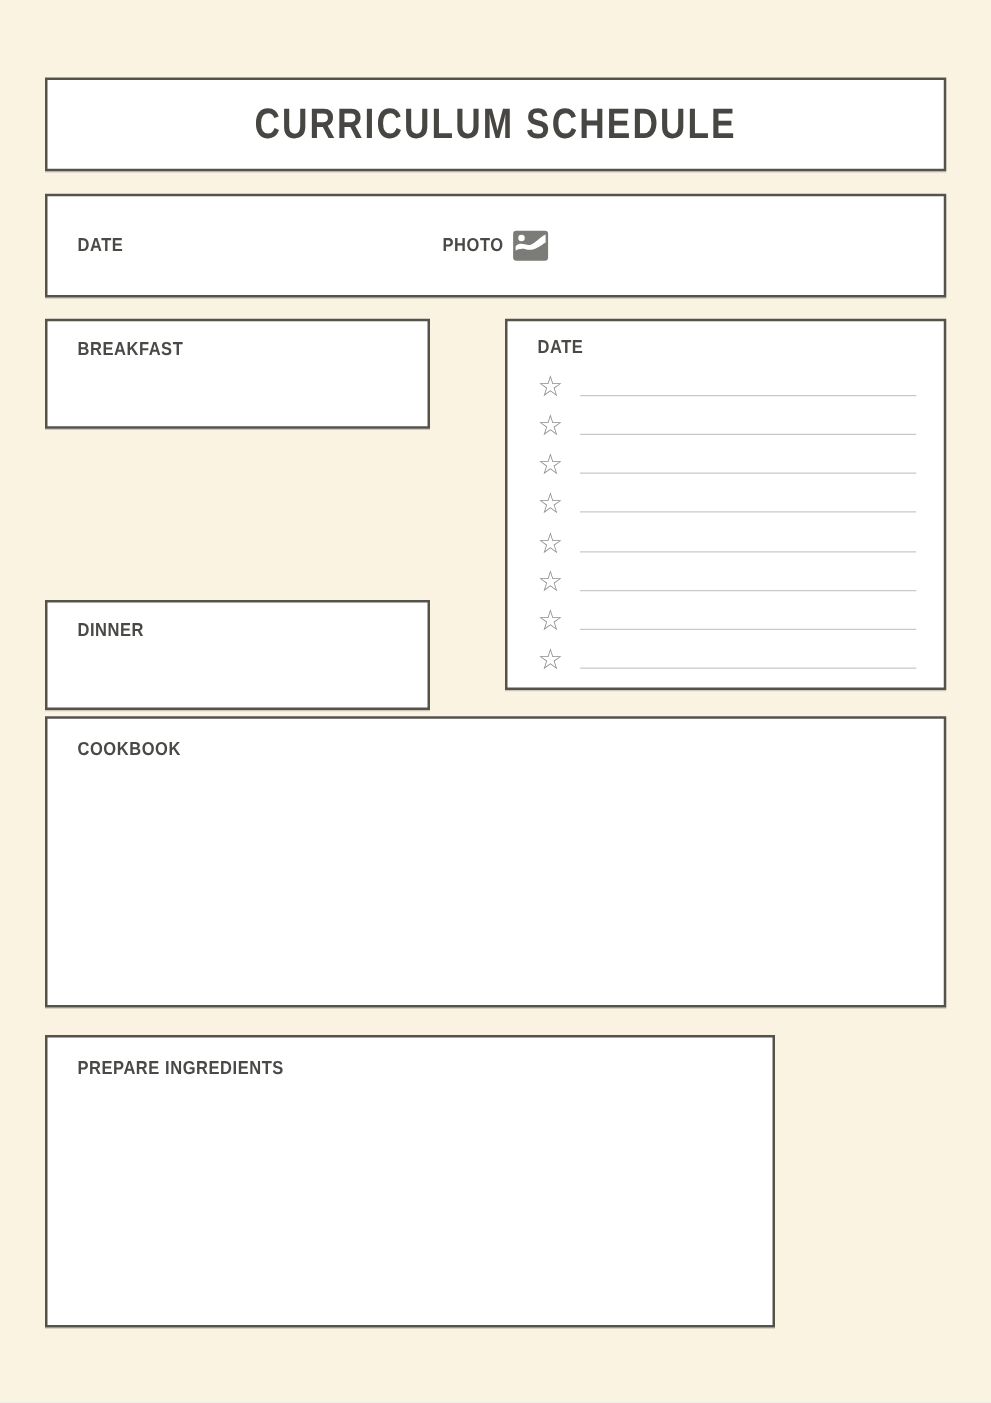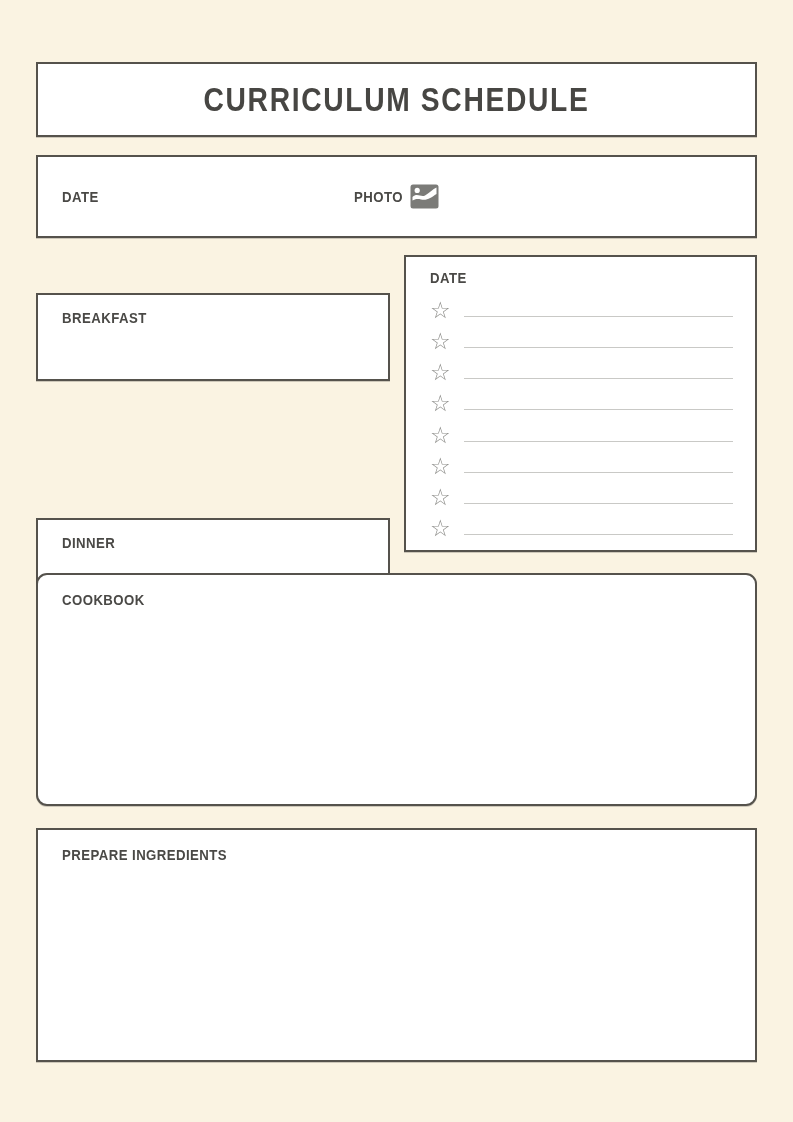--- a/index.html
+++ b/index.html
@@ -42,34 +42,34 @@
   }
   .label{font-size:15px;}
   .info-box{left:36px;top:155px;width:721px;height:83px;
     display:grid;grid-template-columns:1fr auto 1fr;align-items:center;
     padding:0 24px;}
   .info-left{justify-self:start;}
   .info-center{justify-self:center;display:flex;align-items:center;gap:10px;}
   .info-right{justify-self:end;display:flex;align-items:center;gap:0;}
   .cart-svg{width:40px;height:37px;display:block;margin-top:2px;}
   .photo-svg{width:29px;height:25px;display:block;}
-  .meal-box{left:36px;width:354px;height:88px;padding:14px 0 0 24px;margin-top:38px;}
+  .meal-box{left:36px;width:308px;height:88px;padding:14px 0 0 24px;}
   .breakfast-box{top:255px;}
   .lunch-box{top:358px;}
   .dinner-box{top:480px;}
   .date-box{left:404px;top:255px;width:353px;height:297px;
     padding:12px 22px 10px 24px;display:flex;flex-direction:column;}
   .star-rows{flex:1;display:flex;flex-direction:column;justify-content:space-between;margin-top:6px;}
   .star-row{display:flex;align-items:flex-end;height:30px;}
   .star{font-size:23px;line-height:1;color:var(--star);
     font-family:"DejaVu Sans",sans-serif;}
   .entry-line{flex:1;margin-left:13px;margin-bottom:5px;
     border-bottom:1.5px solid var(--line);height:0;}
-  .cookbook-box{left:36px;top:573px;width:721px;height:233px;padding:16px 0 0 24px;border-radius:11px;}
-  .prepare-box{left:36px;top:828px;width:721px;height:234px;padding:16px 0 11px 24px;}
+  .cookbook-box{left:36px;top:573px;width:721px;height:233px;padding:16px 0 0 24px;}
+  .prepare-box{left:36px;top:828px;width:584px;height:234px;padding:16px 0 11px 24px;}
 </style>
 </head>
 <body>
 
 <div class="page">
 
   <div class="box title-box">
     <h1 class="page-title">CURRICULUM SCHEDULE</h1>
   </div>
 

